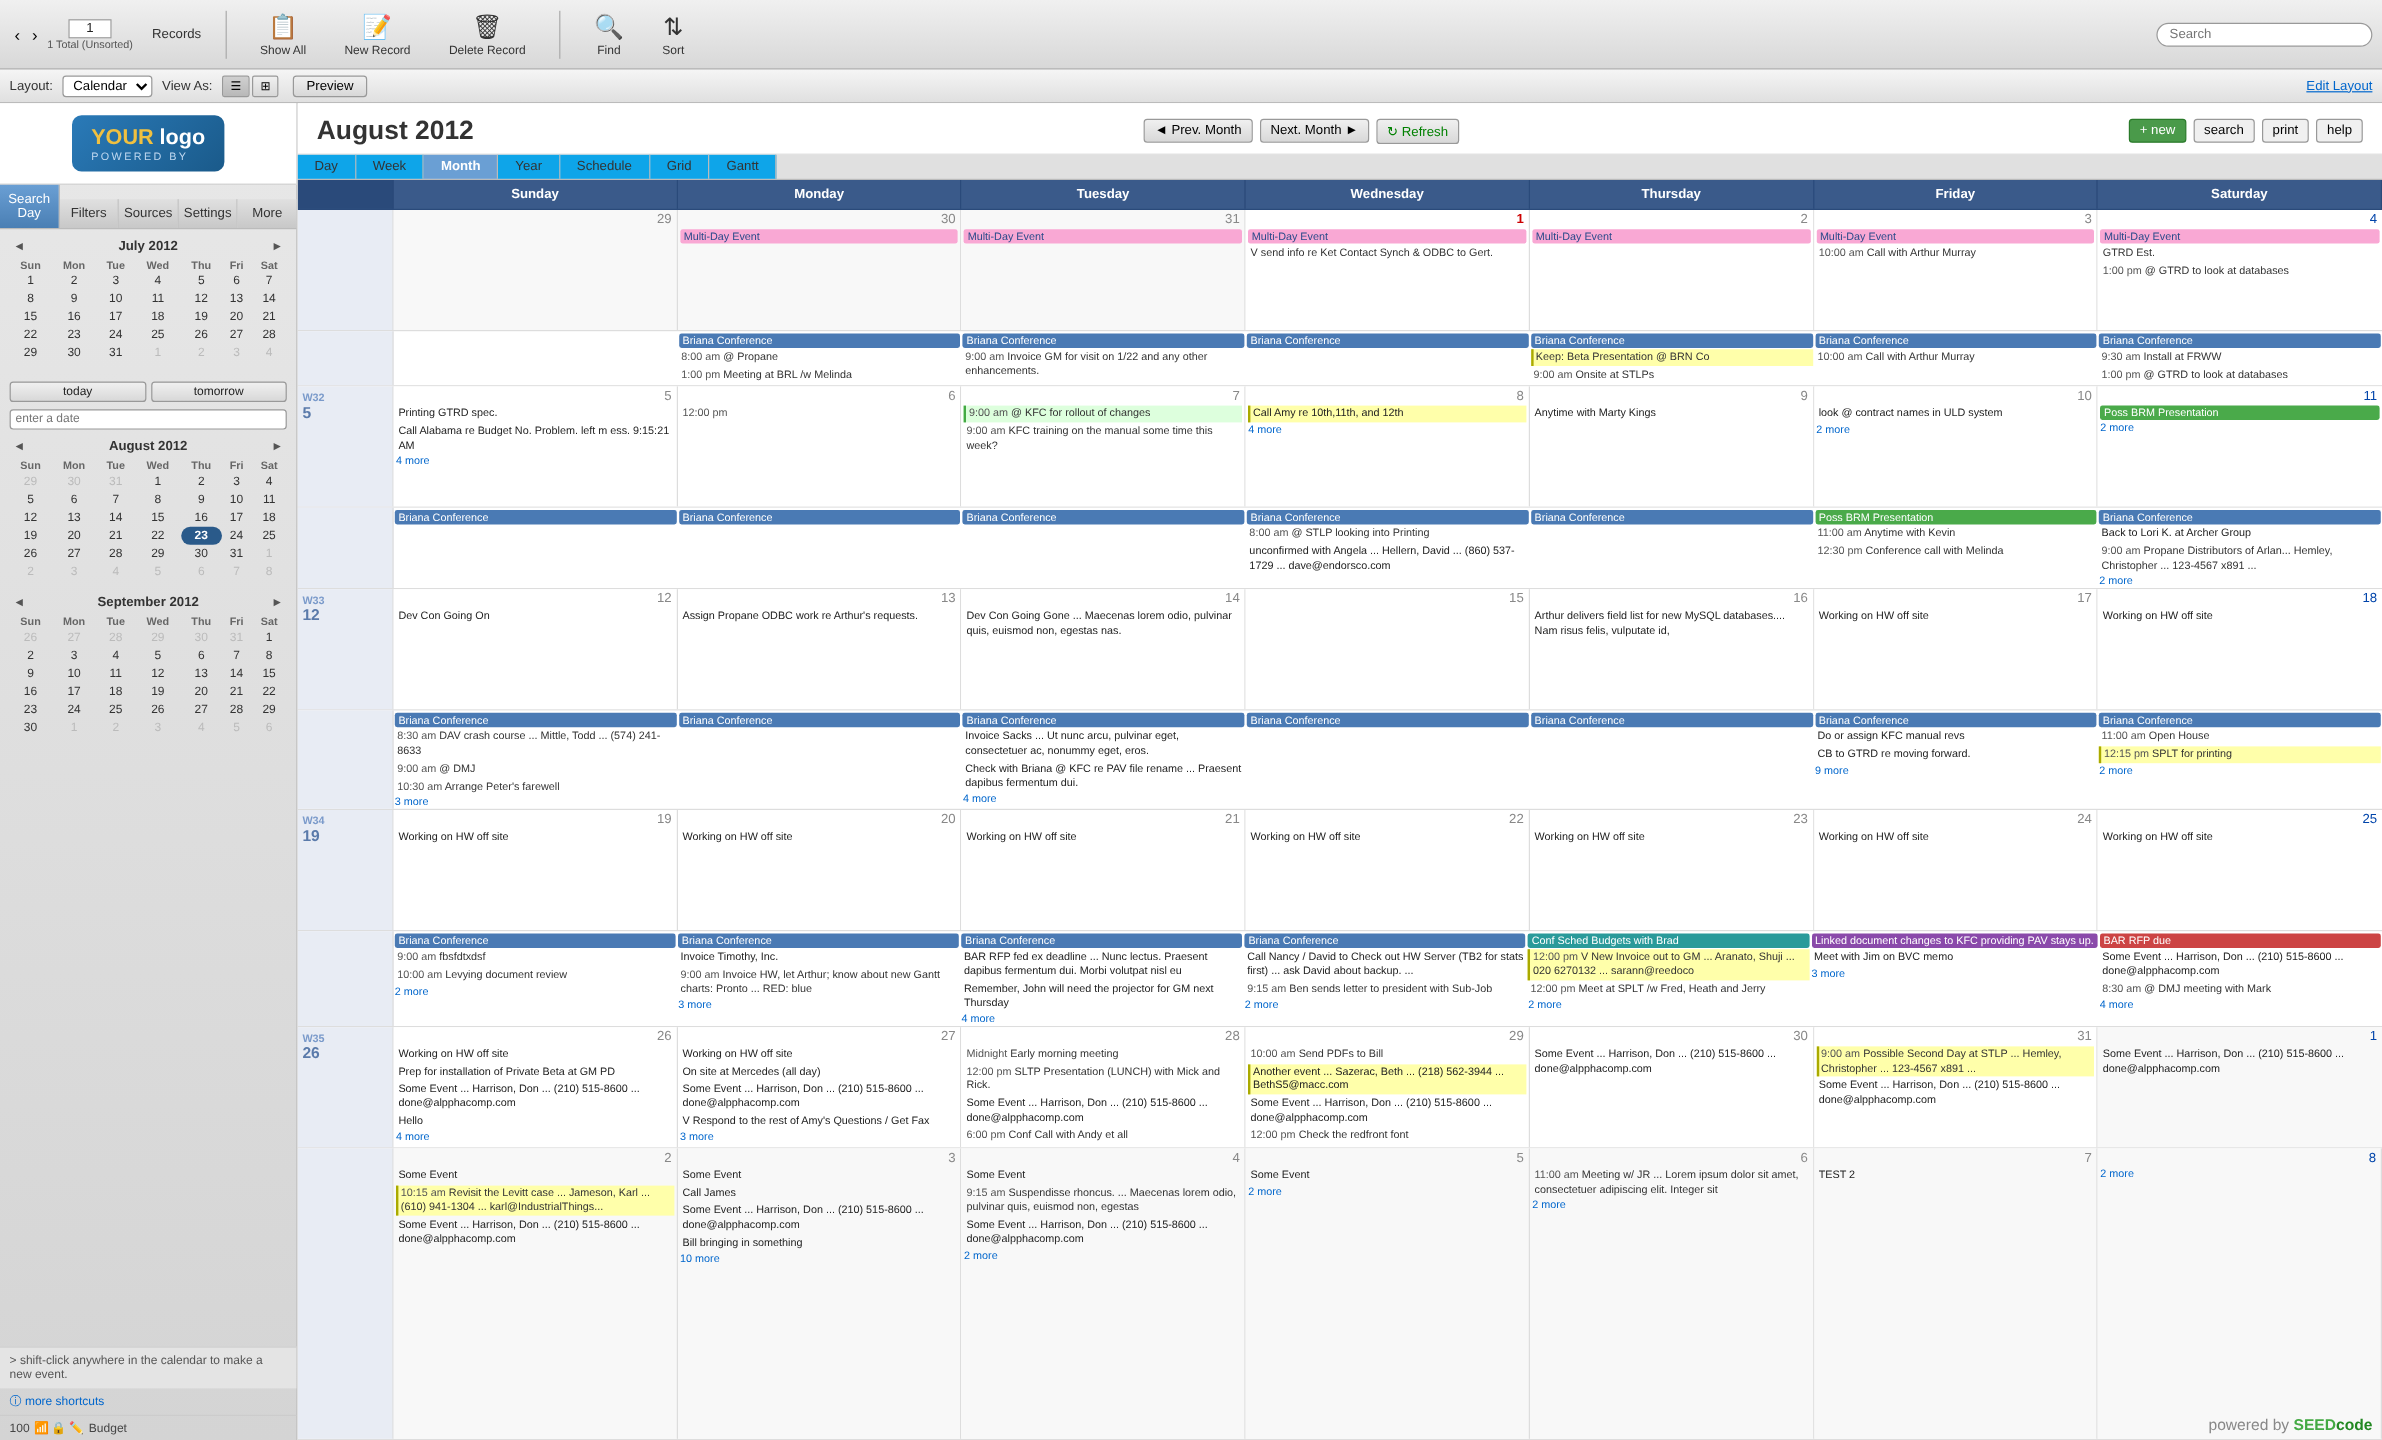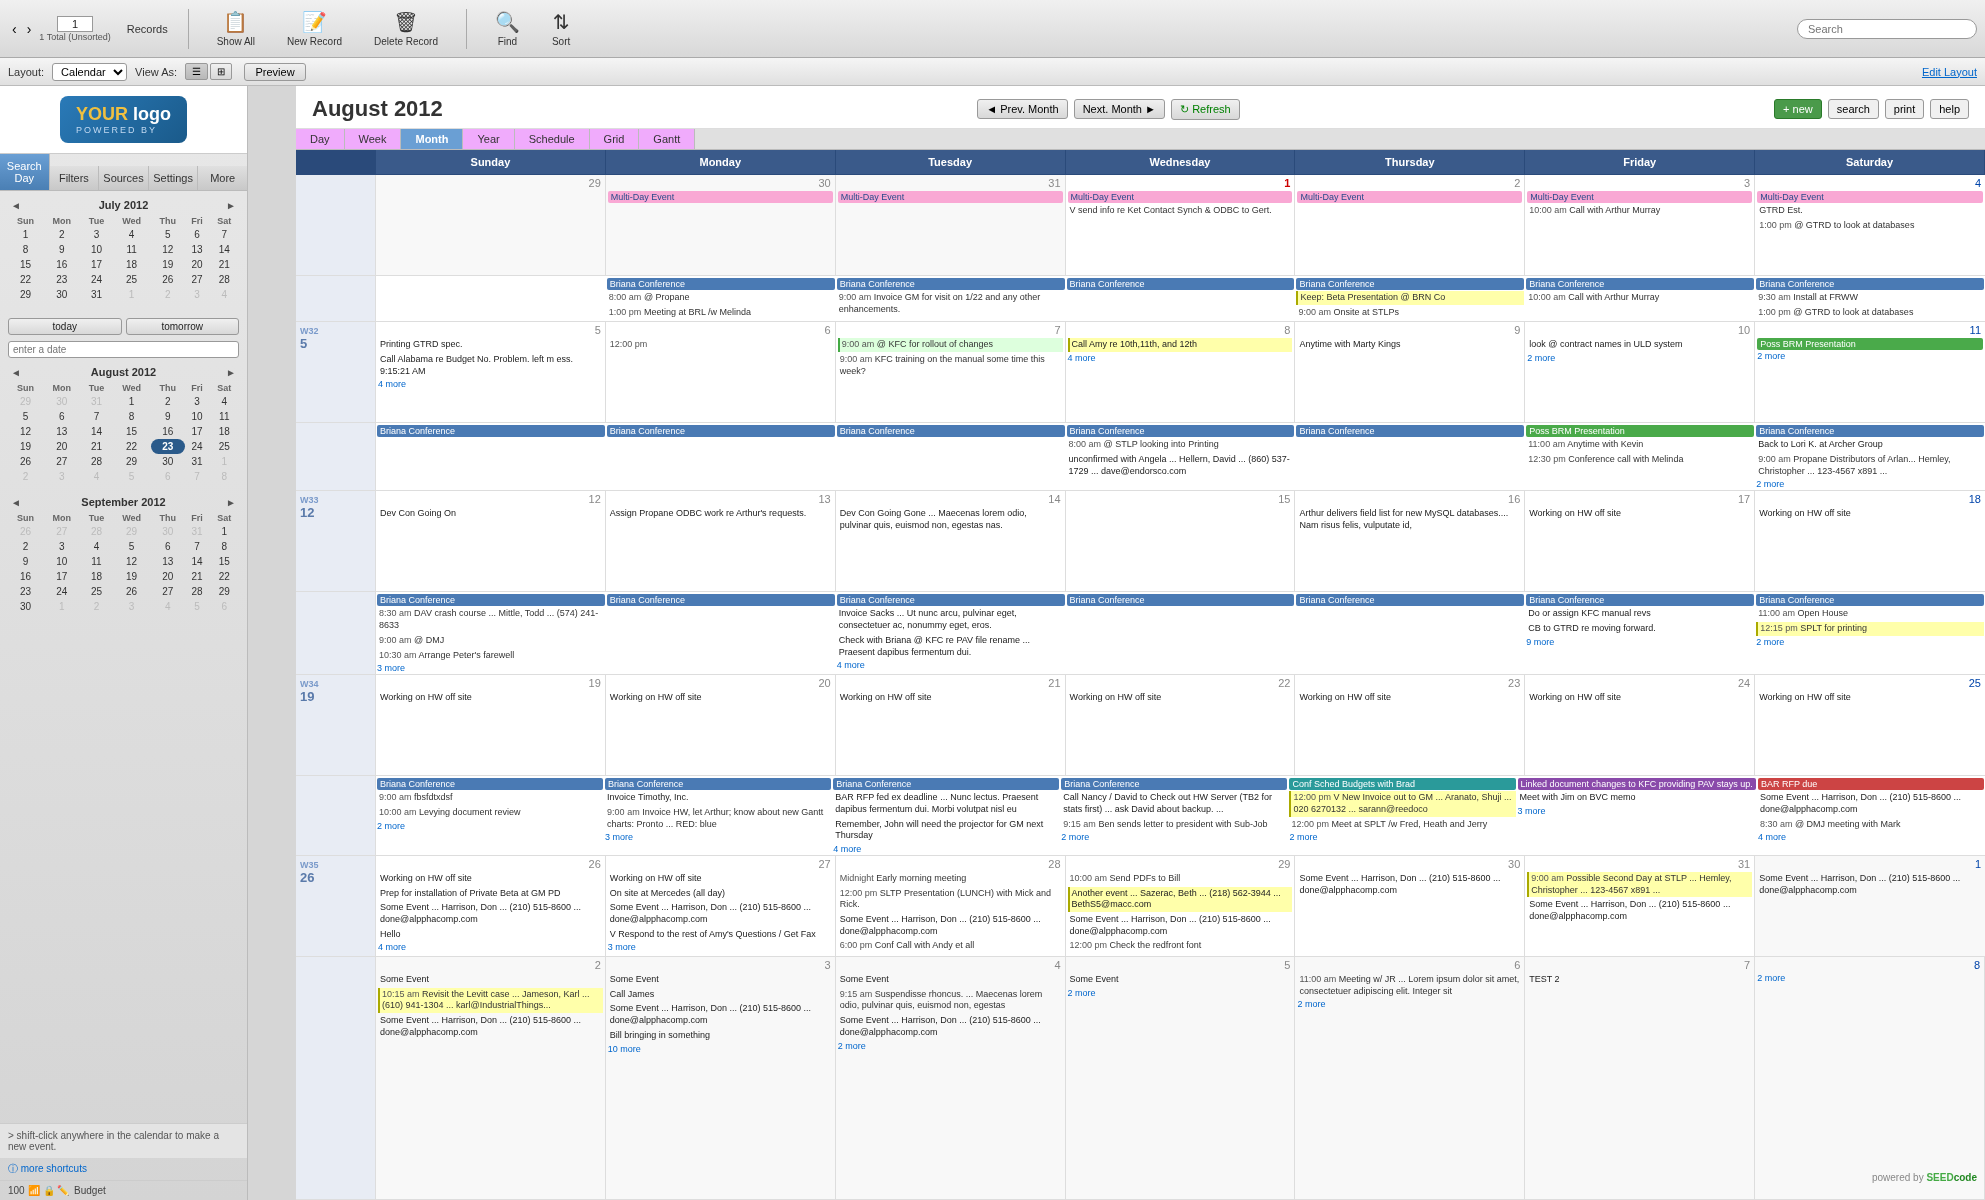--- a/index.html
+++ b/index.html
@@ -22,21 +22,21 @@
     .layout-bar { display: flex; align-items: center; background: linear-gradient(180deg, #f5f5f5 0%, #e0e0e0 100%); border-bottom: 1px solid #bbb; height: 28px; padding: 0 8px; gap: 8px; }
     .layout-bar label { font-size: 11px; color: #333; }
     .layout-bar select { font-size: 11px; border: 1px solid #999; border-radius: 3px; padding: 1px 4px; background: white; }
     .layout-bar .view-btns { display: flex; gap: 2px; }
     .view-btn { border: 1px solid #999; background: linear-gradient(180deg, #f0f0f0, #d8d8d8); padding: 2px 6px; font-size: 10px; cursor: pointer; border-radius: 2px; }
     .view-btn.active { background: linear-gradient(180deg, #d0d0d0, #b8b8b8); }
     .preview-btn { border: 1px solid #999; background: linear-gradient(180deg, #f0f0f0, #d8d8d8); padding: 2px 10px; font-size: 11px; cursor: pointer; border-radius: 3px; margin-left: 4px; }
     .edit-layout-btn { margin-left: auto; font-size: 11px; color: #0066cc; cursor: pointer; text-decoration: underline; }
 
     
-    .main-layout { display: flex; height: calc(1200px - 58px - 28px); gap: 48px; }
+    .main-layout { display: flex; height: calc(1200px - 58px - 28px); }
 
     
     .sidebar { width: 248px; background: linear-gradient(180deg, #e8e8e8 0%, #d4d4d4 100%); border-right: 1px solid #bbb; display: flex; flex-direction: column; }
     .logo-area { padding: 16px; background: white; border-bottom: 1px solid #ccc; display: flex; align-items: center; justify-content: center; height: 68px; }
     .logo-box { background: linear-gradient(135deg, #2a7ab8, #1a5a8a); border-radius: 8px; padding: 8px 16px; display: flex; align-items: center; gap: 6px; }
     .logo-text { color: white; font-size: 18px; font-weight: bold; }
     .logo-text span { color: #f0c040; }
     .logo-sub { color: #c0d8f0; font-size: 9px; letter-spacing: 2px; }
 
     
@@ -74,21 +74,21 @@
     .cal-nav-btn { font-size: 11px; border: 1px solid #999; background: linear-gradient(180deg, #f0f0f0, #d8d8d8); padding: 3px 8px; cursor: pointer; border-radius: 3px; }
     .cal-nav-btn.refresh { color: green; }
     .cal-top-right { display: flex; align-items: center; gap: 6px; }
     .new-btn { background: #4a9a4a; color: white; border: 1px solid #2a7a2a; border-radius: 3px; padding: 3px 8px; font-size: 11px; cursor: pointer; }
     .search-btn { background: #f0f0f0; border: 1px solid #999; border-radius: 3px; padding: 3px 8px; font-size: 11px; cursor: pointer; }
     .print-btn { background: #f0f0f0; border: 1px solid #999; border-radius: 3px; padding: 3px 8px; font-size: 11px; cursor: pointer; }
     .help-btn { background: #f0f0f0; border: 1px solid #999; border-radius: 3px; padding: 3px 8px; font-size: 11px; cursor: pointer; }
 
     
     .view-tabs { display: flex; background: #e0e0e0; border-bottom: 1px solid #bbb; }
-    .view-tab { padding: 4px 14px; font-size: 11px; cursor: pointer; border-right: 1px solid #bbb; color: #333; background: #f0abfc; }
+    .view-tab { padding: 4px 14px; font-size: 11px; cursor: pointer; border-right: 1px solid #bbb; color: #333; background: #0ea5e9; }
     .view-tab.active { background: #6a9fd4; color: white; font-weight: bold; }
 
     
     .day-headers { display: grid; grid-template-columns: 80px repeat(7, 1fr); background: #3a5a8a; color: white; font-size: 11px; font-weight: bold; border-bottom: 1px solid #2a4a7a; }
     .day-header { text-align: center; padding: 6px 4px; border-right: 1px solid #2a4a7a; }
     .day-header:first-child { background: #2a4a7a; }
 
     
     .week-row { display: grid; grid-template-columns: 80px repeat(7, 1fr); border-bottom: 1px solid #ddd; min-height: 100px; }
     .week-label { background: #e8ecf4; border-right: 1px solid #ddd; padding: 4px; font-size: 10px; color: #5a7aaa; font-weight: bold; display: flex; flex-direction: column; justify-content: flex-start; }
@@ -110,21 +110,21 @@
     .all-day-bar.conf-teal { background: #2a9a9a; color: white; }
 
     .timed-event { font-size: 9px; margin: 1px 0; padding: 1px 2px; cursor: pointer; line-height: 1.3; }
     .timed-event .time { color: #555; font-size: 9px; }
     .timed-event .desc { color: #333; }
     .timed-event.highlight { background: #ffffaa; border-left: 2px solid #aaaa00; padding-left: 2px; }
     .timed-event.green-hl { background: #ddffdd; border-left: 2px solid #44aa44; }
 
     .more-link { font-size: 9px; color: #0066cc; cursor: pointer; margin-top: 1px; }
 
-    .powered-by { position: absolute; bottom: 16px; right: 8px; font-size: 10px; color: #888; }
+    .powered-by { position: absolute; bottom: 4px; right: 8px; font-size: 13px; color: #888; }
     .powered-by .seed { color: #44aa44; font-weight: bold; }
     .powered-by .code { color: #228822; font-weight: bold; }
 
     
     .week-row.last-row { min-height: 80px; }
 
     .cal-grid-container { flex: 1; display: flex; flex-direction: column; overflow: hidden; }
   </style>
 </head>
 <body>

